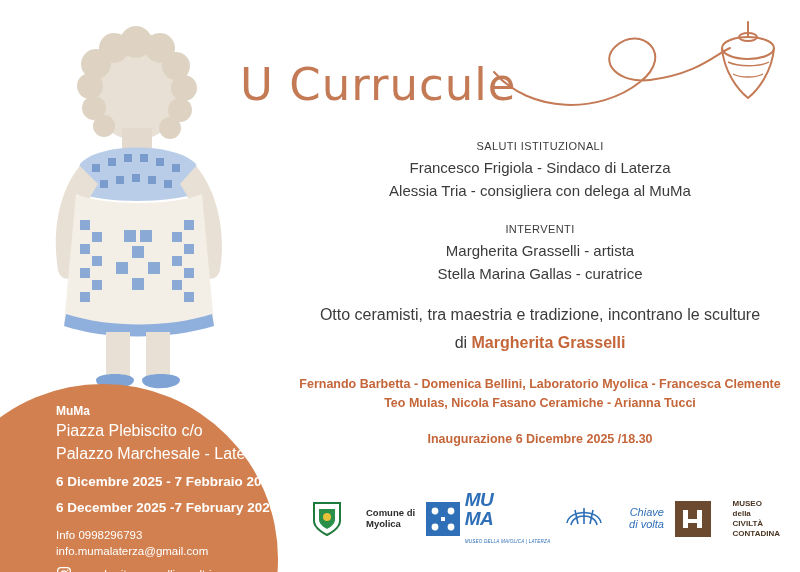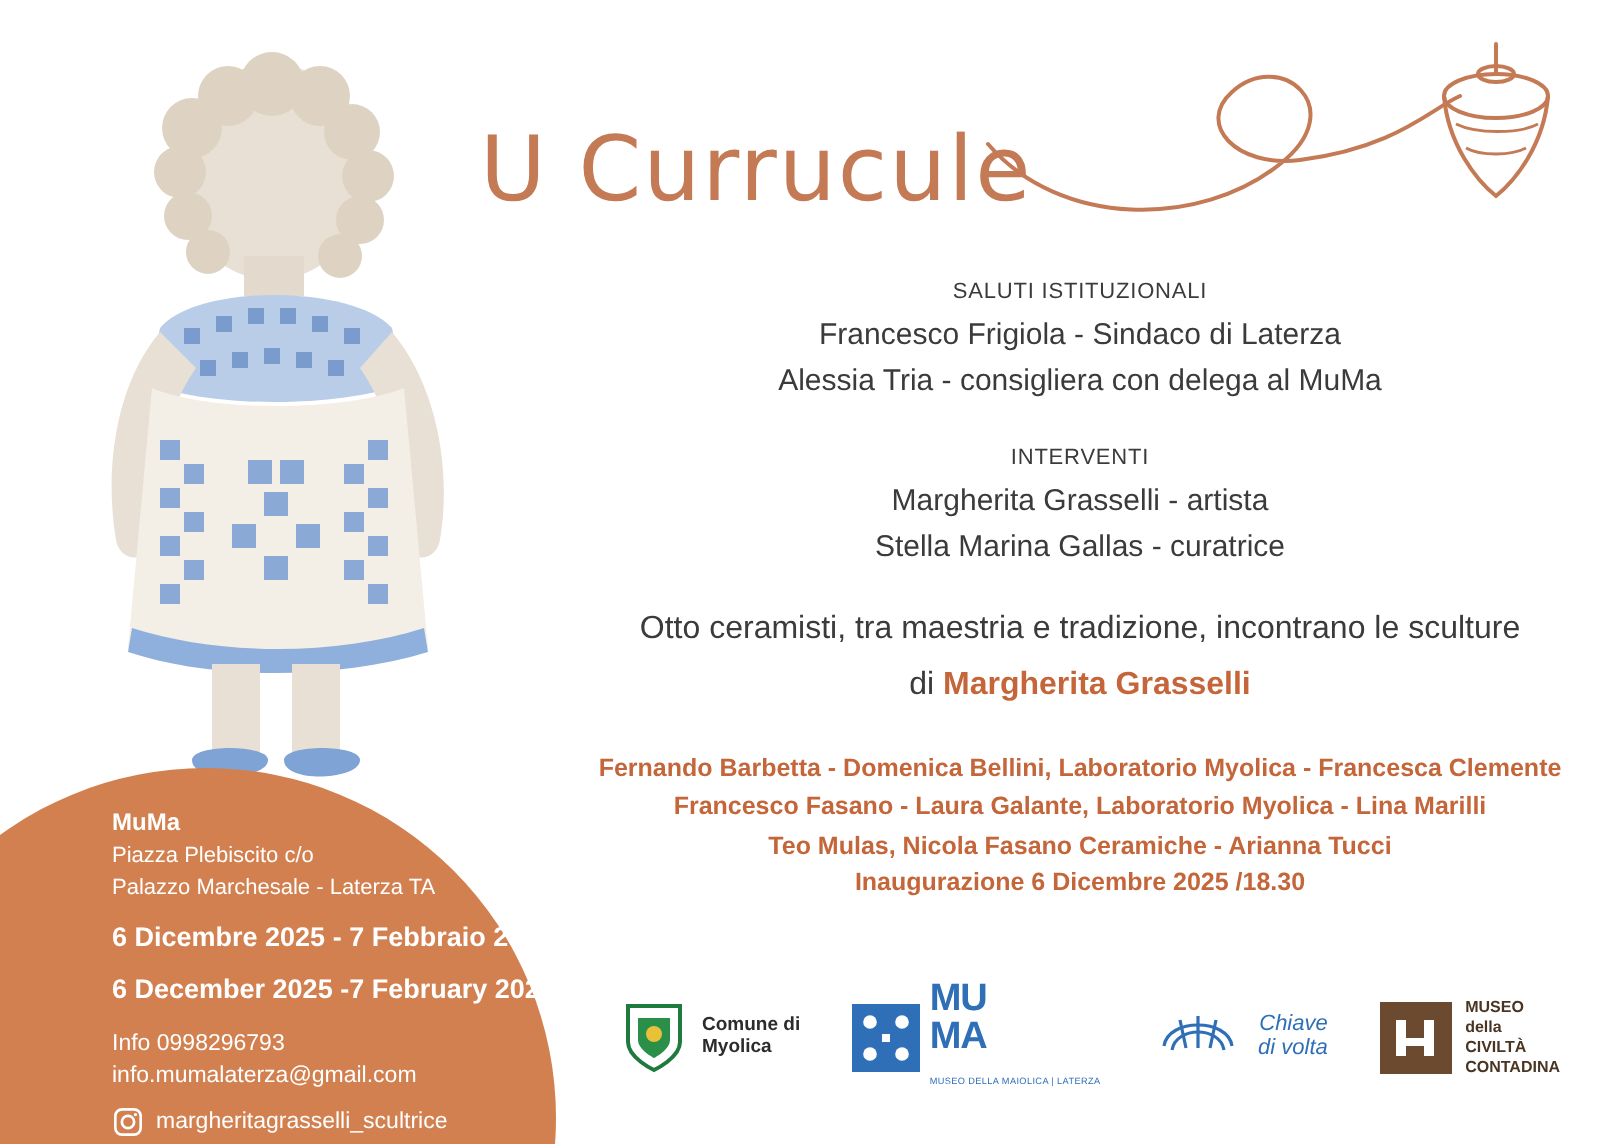--- a/index.html
+++ b/index.html
@@ -38,47 +38,47 @@
     background: #d2804f;
     border-radius: 50%;
   }
   .circle-text {
     position: absolute;
     left: 56px; top: 404px;
     width: 250px;
     color: #ffffff;
   }
   .circle-text .venue { font-size: 12px; font-weight: bold; line-height: 1.25; }
-  .circle-text .addr { font-size: 11px; line-height: 1.3; margin-top: 2px; }
+  .circle-text .addr { font-size: 16px; line-height: 1.3; margin-top: 2px; }
   .circle-text .dates { font-size: 13.5px; font-weight: bold; line-height: 1.35; margin-top: 8px; }
   .circle-text .info { font-size: 11.5px; line-height: 1.4; margin-top: 10px; }
   .circle-text .social { font-size: 11.5px; margin-top: 7px; display: flex; align-items: center; gap: 6px; }
   .ig-icon { width: 16px; height: 16px; flex: 0 0 auto; }
 
   
   .content { position: absolute; left: 292px; top: 140px; width: 496px; text-align: center; }
   .sec-head { font-size: 11px; color: #3b3b3b; letter-spacing: .4px; margin-bottom: 4px; }
   .sec-line { font-size: 15px; color: #3b3b3b; line-height: 1.55; }
   .gap-lg { height: 20px; }
   .gap-md { height: 14px; }
   .intro { font-size: 16px; line-height: 1.5; margin-top: 4px; }
   .artist-name { color: #c4663a; font-weight: bold; }
   .ceramists { margin-top: 20px; color: #c4663a; font-weight: bold; font-size: 12.5px; line-height: 1.55; }
-  .opening { margin-top: 1px; color: #c4663a; font-weight: bold; font-size: 12.5px; }
+  .opening { margin-top: 18px; color: #c4663a; font-weight: bold; font-size: 12.5px; }
 
   
   .logos {
     position: absolute;
     left: 310px; top: 488px;
     width: 470px; height: 62px;
     display: flex; align-items: center; justify-content: space-between;
   }
-  .logo { display: flex; align-items: center; gap: 7px; }
+  .logo { display: flex; align-items: center; gap: 22px; }
   .logo-label { font-size: 9.5px; line-height: 1.15; font-weight: bold; color: #2c2c2c; }
-  .muma-logo { display: flex; align-items: center; gap: 5px; }
+  .muma-logo { display: flex; align-items: center; gap: 5px; font-style: italic; }
   .muma-sq { width: 34px; height: 34px; background: #2e6fb7; }
   .muma-txt { color: #2e6fb7; font-weight: bold; font-size: 19px; line-height: .95; letter-spacing: -.5px; }
   .muma-sub { color: #2e6fb7; font-size: 4.6px; letter-spacing: .2px; }
   .chiave { color: #2e6fb7; font-style: italic; font-size: 11px; text-align: right; line-height: 1.05; }
   .mcc-sq { width: 36px; height: 36px; background: #6b4a2f; }
   .mcc-txt { font-size: 8px; line-height: 1.25; color: #4a3523; font-weight: bold; }
 </style>
 </head>
 <body>
 
@@ -206,21 +206,20 @@
   <div class="gap-md"></div>
 
   <div class="intro">Otto ceramisti, tra maestria e tradizione, incontrano le sculture</div>
   <div class="intro">
     <span>di</span>
     <span class="artist-name">Margherita Grasselli</span>
   </div>
 
   <div class="ceramists">
     <div>Fernando Barbetta - Domenica Bellini, Laboratorio Myolica - Francesca Clemente</div>
-    <div>Francesco Fasano - Laura Galante, Laboratorio Myolica - Lina Marilli</div>
     <div>Teo Mulas, Nicola Fasano Ceramiche - Arianna Tucci</div>
   </div>
 
   <div class="opening">Inaugurazione 6 Dicembre 2025 /18.30</div>
 </div>
 
 <div class="logos">
 
   <div class="logo">
     <span>

